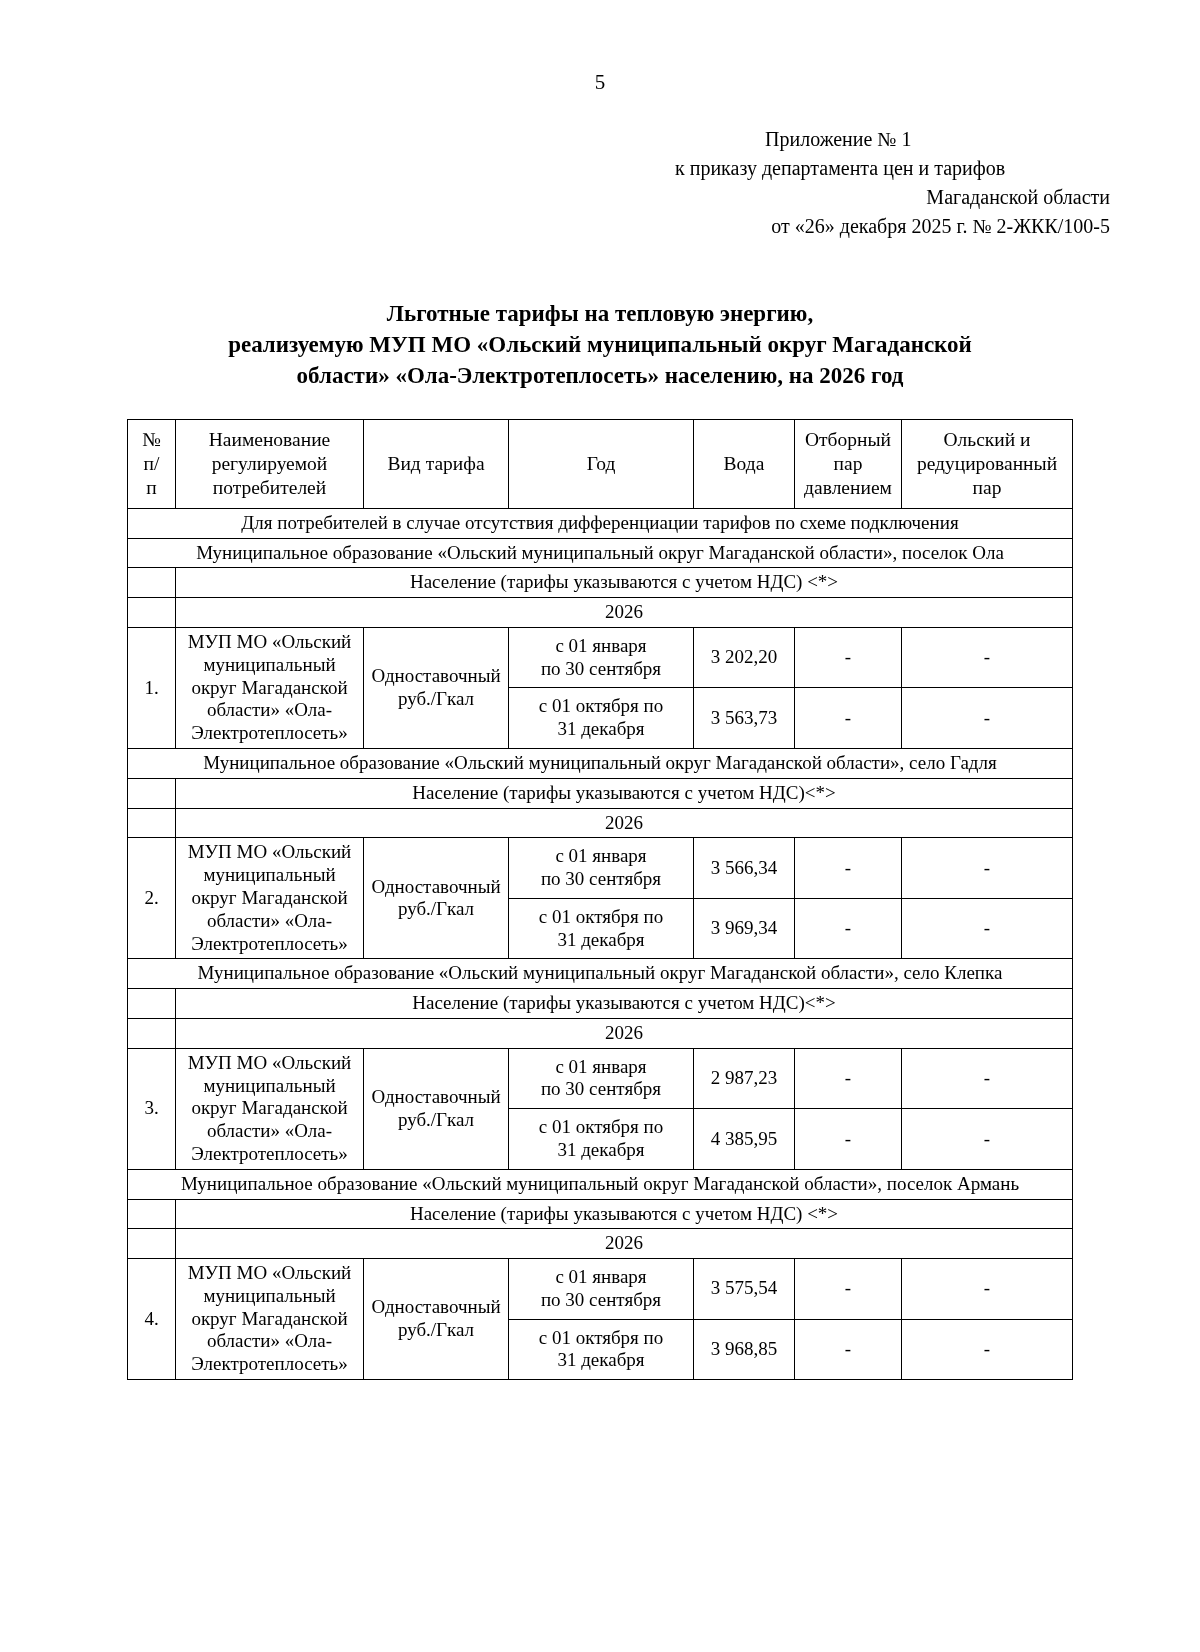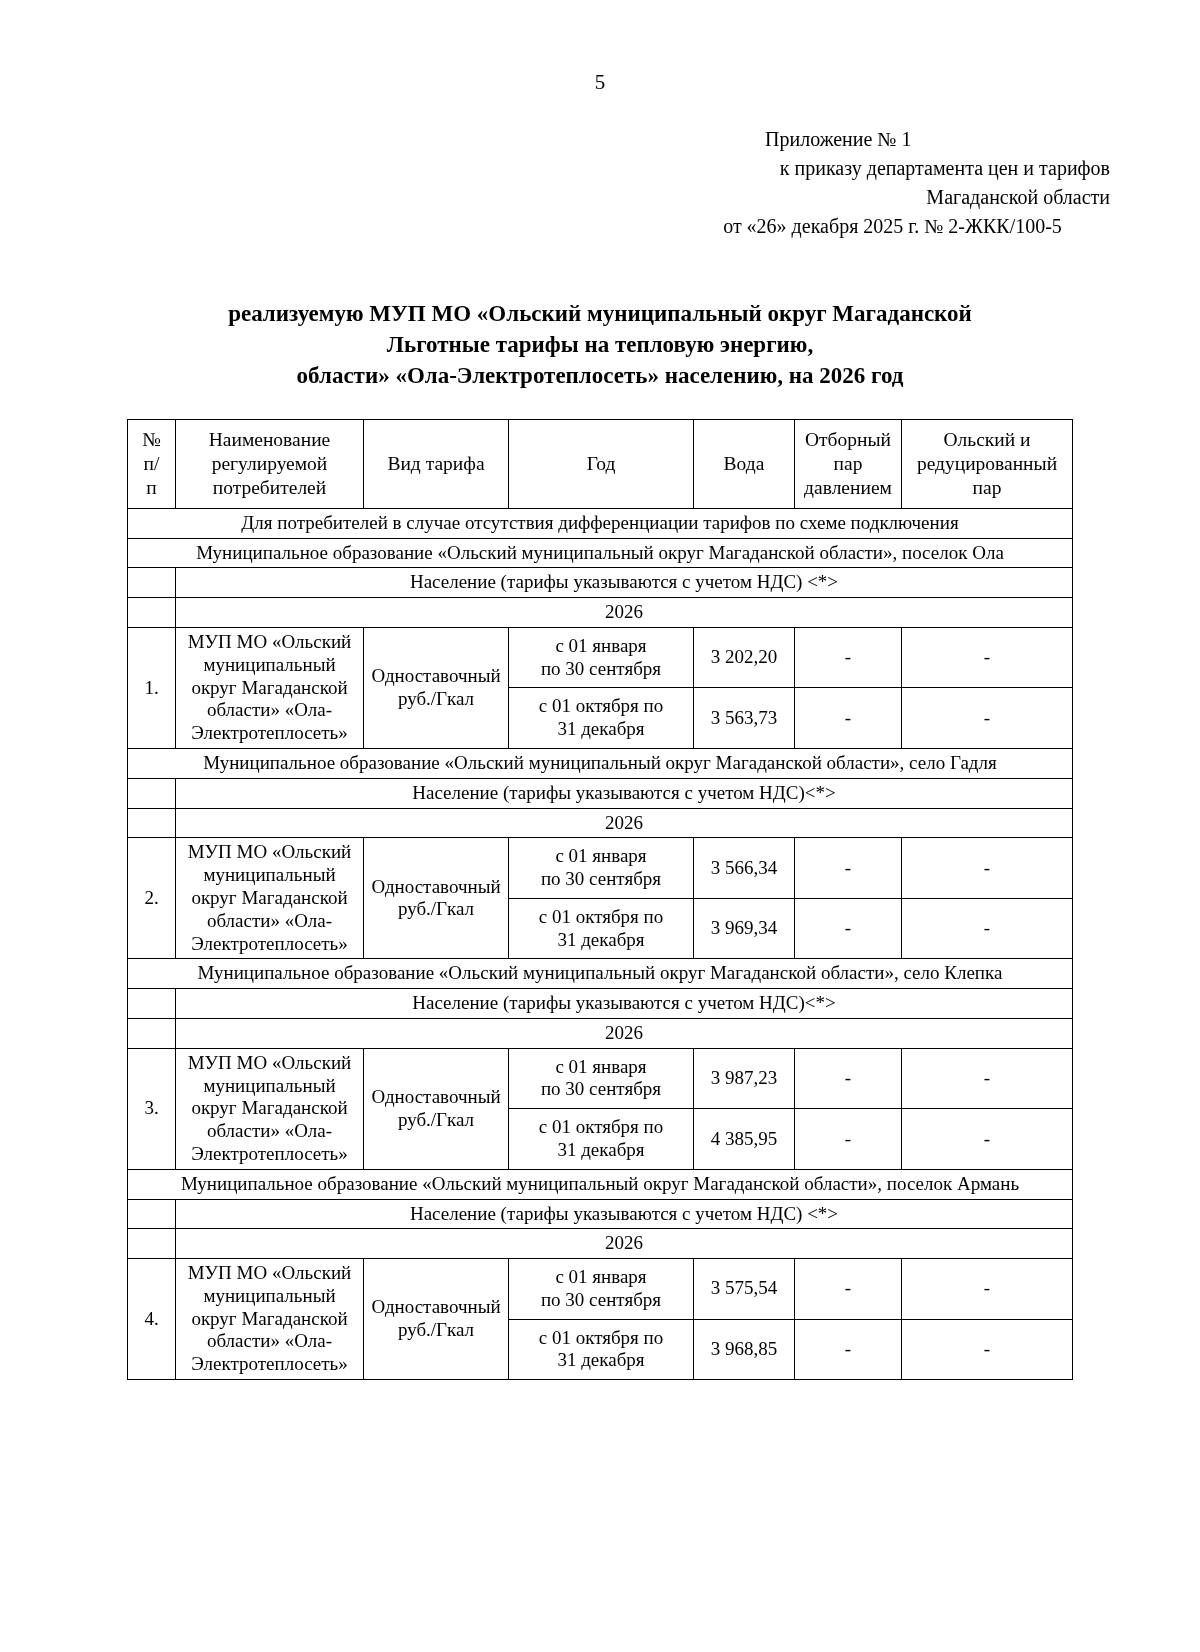--- a/index.html
+++ b/index.html
@@ -30,23 +30,23 @@
   .appendix-block {
     margin-left: 585px;
     font-size: 20px;
     line-height: 1.45;
     text-align: left;
   }
   .appendix-block div {
     white-space: nowrap;
   }
   .ap-l1 { text-align: left; padding-left: 90px;}
-  .ap-l2 { text-align: right; padding-left: 0px;}
+  .ap-l2 { text-align: left; padding-left: 0px;}
   .ap-l3 { text-align: right; padding-left: 0px;}
-  .ap-l4 { text-align: center; padding-left: 0px;}
+  .ap-l4 { text-align: right; padding-left: 0px;}
 
   .doc-title {
     margin-top: 58px;
     margin-bottom: 28px;
     text-align: center;
     font-weight: bold;
     font-size: 23px;
     line-height: 1.34;
   }
   .doc-title div { white-space: nowrap; }
@@ -102,22 +102,22 @@
   <div class="page-number">5</div>
 
   <div class="appendix-block">
     <div class="ap-l1">Приложение № 1</div>
     <div class="ap-l2">к приказу департамента цен и тарифов</div>
     <div class="ap-l3">Магаданской области</div>
     <div class="ap-l4">от «26» декабря 2025 г. № 2-ЖКК/100-5</div>
   </div>
 
   <div class="doc-title">
+    <div>Льготные тарифы на тепловую энергию,</div>
     <div>реализуемую МУП МО «Ольский муниципальный округ Магаданской</div>
-    <div>Льготные тарифы на тепловую энергию,</div>
     <div>области» «Ола-Электротеплосеть» населению, на 2026 год</div>
   </div>
 
   <table class="tariffs">
     <colgroup>
       <col class="col-num">
       <col class="col-org">
       <col class="col-type">
       <col class="col-year">
       <col class="col-water">
@@ -262,21 +262,21 @@
           <div>Электротеплосеть»</div>
         </td>
         <td rowspan="2" class="cell-type">
           <div>Одноставочный</div>
           <div>руб./Гкал</div>
         </td>
         <td class="cell-period">
           <div>с 01 января</div>
           <div>по 30 сентября</div>
         </td>
-        <td class="cell-value">3 987,23</td>
+        <td class="cell-value">2 987,23</td>
         <td class="cell-dash">-</td>
         <td class="cell-dash">-</td>
       </tr>
       <tr>
         <td class="cell-period">
           <div>с 01 октября по</div>
           <div>31 декабря</div>
         </td>
         <td class="cell-value">4 385,95</td>
         <td class="cell-dash">-</td>

